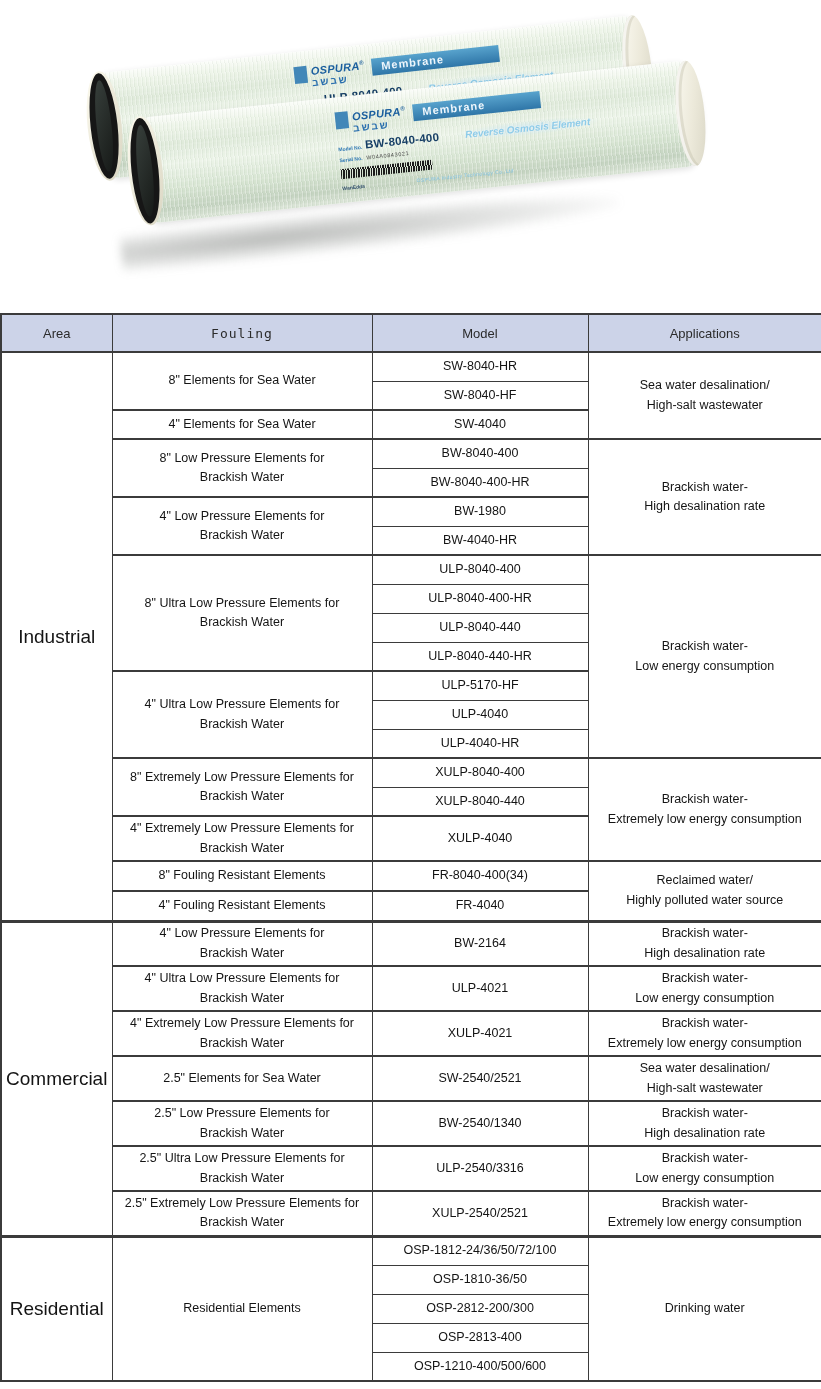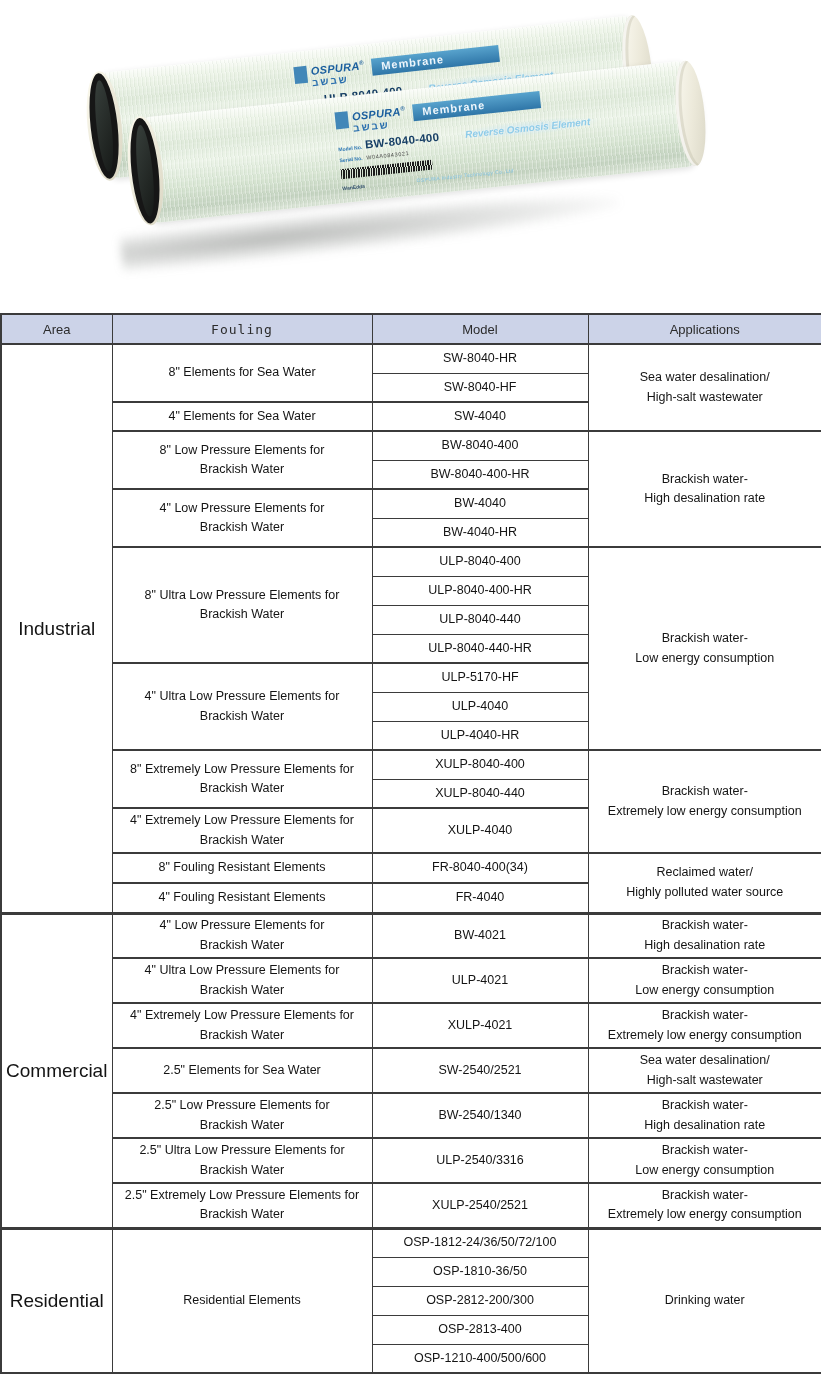--- a/index.html
+++ b/index.html
@@ -49,21 +49,21 @@
     background:repeating-linear-gradient(90deg,#1b1b1b 0 1px,transparent 1px 2px,#1b1b1b 2px 4px,transparent 4px 5px);}
   .lrow5{display:flex;align-items:baseline;margin-top:2px;}
   .maker{font-size:5px;font-weight:bold;color:#33506b;}
   .cotext{font-size:5px;color:#7fc0e0;margin-left:52px;letter-spacing:.4px;}
   .microline{width:88px;height:3px;background:rgba(70,70,70,.30);margin-top:2px;}
 
   
   table.ptable{border-collapse:collapse;table-layout:fixed;width:821px;border:2px solid #3b3b3b;}
   .ptable th,.ptable td{border:1px solid #3b3b3b;text-align:center;vertical-align:middle;
     color:#141414;padding:0 4px;box-sizing:border-box;}
-  .ptable th{background:#ccd3e8;height:30px;font-size:13px;font-weight:normal;color:#2b2b2b;
+  .ptable th{background:#ccd3e8;height:38px;font-size:13px;font-weight:normal;color:#2b2b2b;
     border-bottom:2px solid #3b3b3b;}
   .ptable th.mono{font-family:"DejaVu Sans Mono",monospace;letter-spacing:1px;}
   .ptable td{font-size:12.5px;line-height:1.55;white-space:pre-line;}
   .ptable td.area{font-size:19px;}
   .ptable tr.gt td{border-top:2px solid #3b3b3b;}
   .ptable tr.sec td{border-top:3px solid #3b3b3b;}
 </style>
 </head>
 <body>
 
@@ -169,21 +169,21 @@
         <td class="model">BW-8040-400</td>
         <td class="app" rowspan="4">Brackish water-
 High desalination rate</td>
       </tr>
       <tr style="height: 29px;">
         <td class="model">BW-8040-400-HR</td>
       </tr>
       <tr class="gt" style="height: 29px;">
         <td class="product" rowspan="2">4" Low Pressure Elements for
 Brackish Water</td>
-        <td class="model">BW-4040</td>
+        <td class="model">BW-1980</td>
       </tr>
       <tr style="height: 29px;">
         <td class="model">BW-4040-HR</td>
       </tr>
       <tr class="gt" style="height: 29px;">
         <td class="product" rowspan="4">8" Ultra Low Pressure Elements for
 Brackish Water</td>
         <td class="model">ULP-8040-400</td>
         <td class="app" rowspan="7">Brackish water-
 Low energy consumption</td>
@@ -230,21 +230,21 @@
 Highly polluted water source</td>
       </tr>
       <tr class="gt" style="height: 30px;">
         <td class="product">4" Fouling Resistant Elements</td>
         <td class="model">FR-4040</td>
       </tr>
       <tr class="sec" style="height: 45px;">
         <td class="area" rowspan="7">Commercial</td>
         <td class="product">4" Low Pressure Elements for
 Brackish Water</td>
-        <td class="model">BW-4021</td>
+        <td class="model">BW-2164</td>
         <td class="app">Brackish water-
 High desalination rate</td>
       </tr>
       <tr class="gt" style="height: 45px;">
         <td class="product">4" Ultra Low Pressure Elements for
 Brackish Water</td>
         <td class="model">ULP-4021</td>
         <td class="app">Brackish water-
 Low energy consumption</td>
       </tr>

